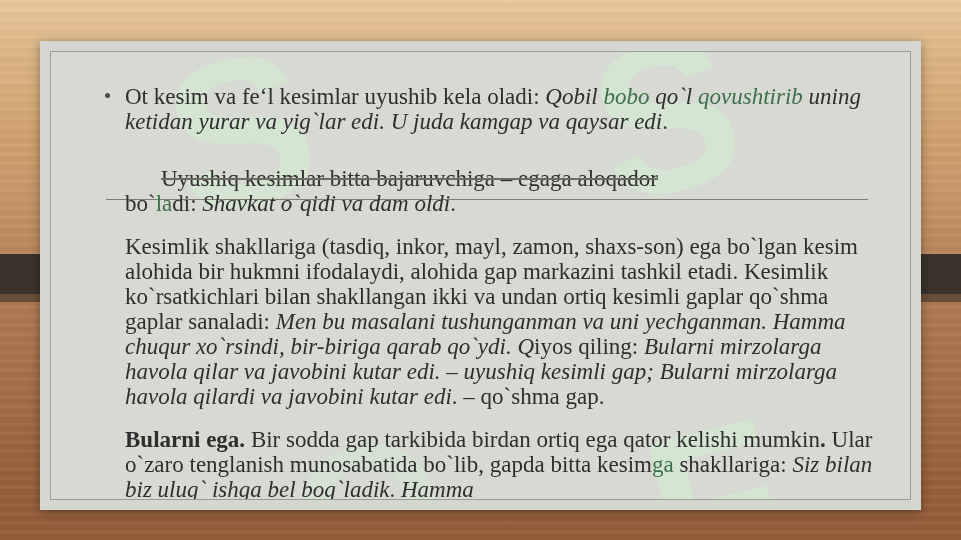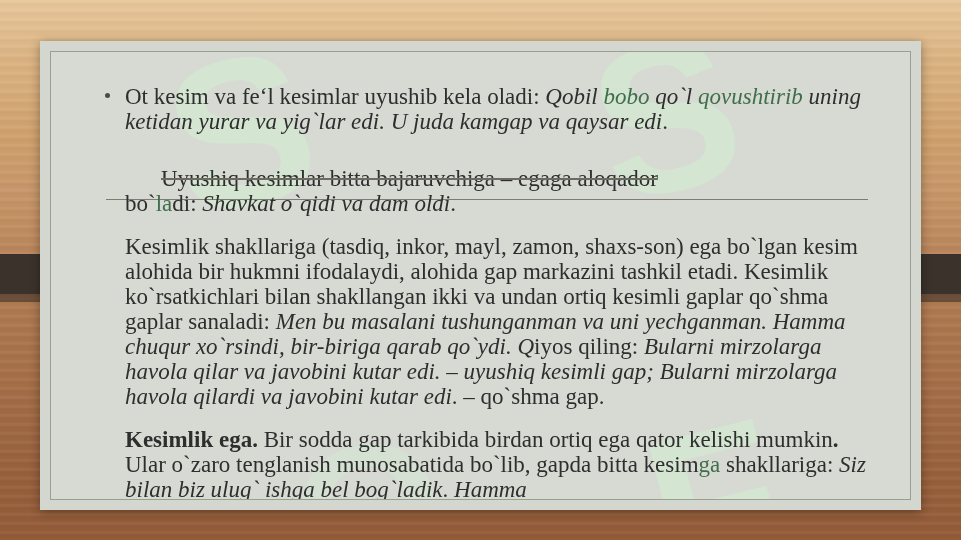--- a/index.html
+++ b/index.html
@@ -174,19 +174,19 @@
         <div class="para">
           <p><span class="strike">Uyushiq kesimlar bitta bajaruvchiga – egaga aloqador</span></p>
           <p><span>bo`</span><span class="green">la</span><span>di: </span><span class="ital">Shavkat o`qidi va dam oldi</span><span>.</span></p>
         </div>
 
         <div class="para">
           <p><span>Kesimlik shakllariga (tasdiq, inkor, mayl, zamon, shaxs-son) ega bo`lgan kesim alohida bir hukmni ifodalaydi, alohida gap markazini tashkil etadi. Kesimlik ko`rsatkichlari bilan shakllangan ikki va undan ortiq kesimli gaplar qo`shma gaplar sanaladi: </span><span class="ital">Men bu masalani tushunganman va uni yechganman. Hamma chuqur xo`rsindi, bir-biriga qarab qo`ydi. Q</span><span>iyos qiling: </span><span class="ital">Bularni mirzolarga havola qilar va javobini kutar edi. – uyushiq kesimli gap; Bularni mirzolarga havola qilardi va javobini kutar edi</span><span>. – qo`shma gap.</span></p>
         </div>
 
         <div class="para">
-          <p><span class="bold">Kesimlik ega.</span><span> Bir sodda gap tarkibida birdan ortiq ega qator kelishi mumkin</span><span class="bold">.</span><span> Ular o`zaro tenglanish munosabatida bo`lib, gapda bitta kesim</span><span class="green">ga</span><span> shakllariga: </span><span class="ital">Siz bilan biz ulug` ishga bel bog`ladik</span><span>. </span><span class="ital">Hamma</span></p>
+          <p><span class="bold">Bularni ega.</span><span> Bir sodda gap tarkibida birdan ortiq ega qator kelishi mumkin</span><span class="bold">.</span><span> Ular o`zaro tenglanish munosabatida bo`lib, gapda bitta kesim</span><span class="green">ga</span><span> shakllariga: </span><span class="ital">Siz bilan biz ulug` ishga bel bog`ladik</span><span>. </span><span class="ital">Hamma</span></p>
         </div>
 
       </div>
     </div>
   </div>
 </div>
 
 </body></html>

